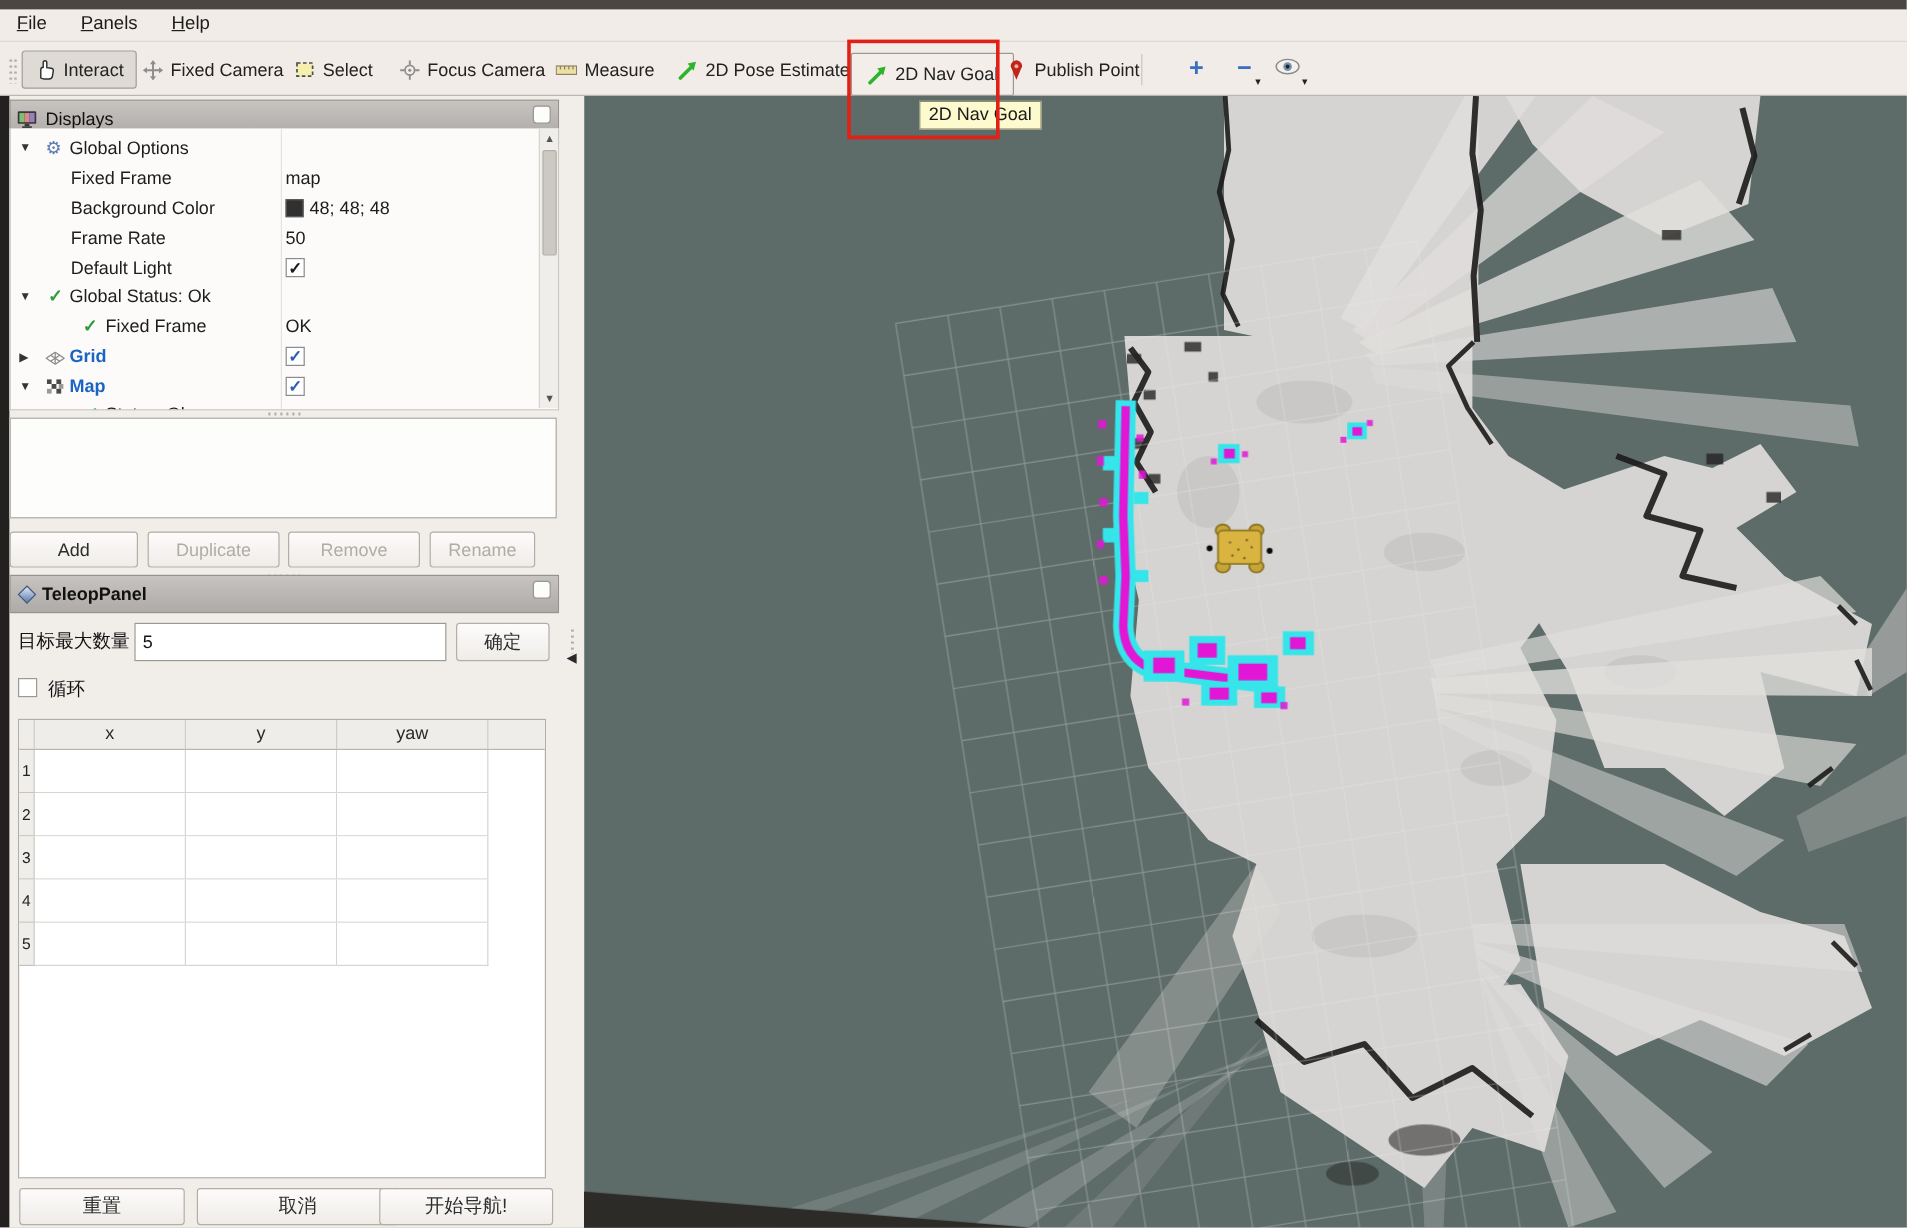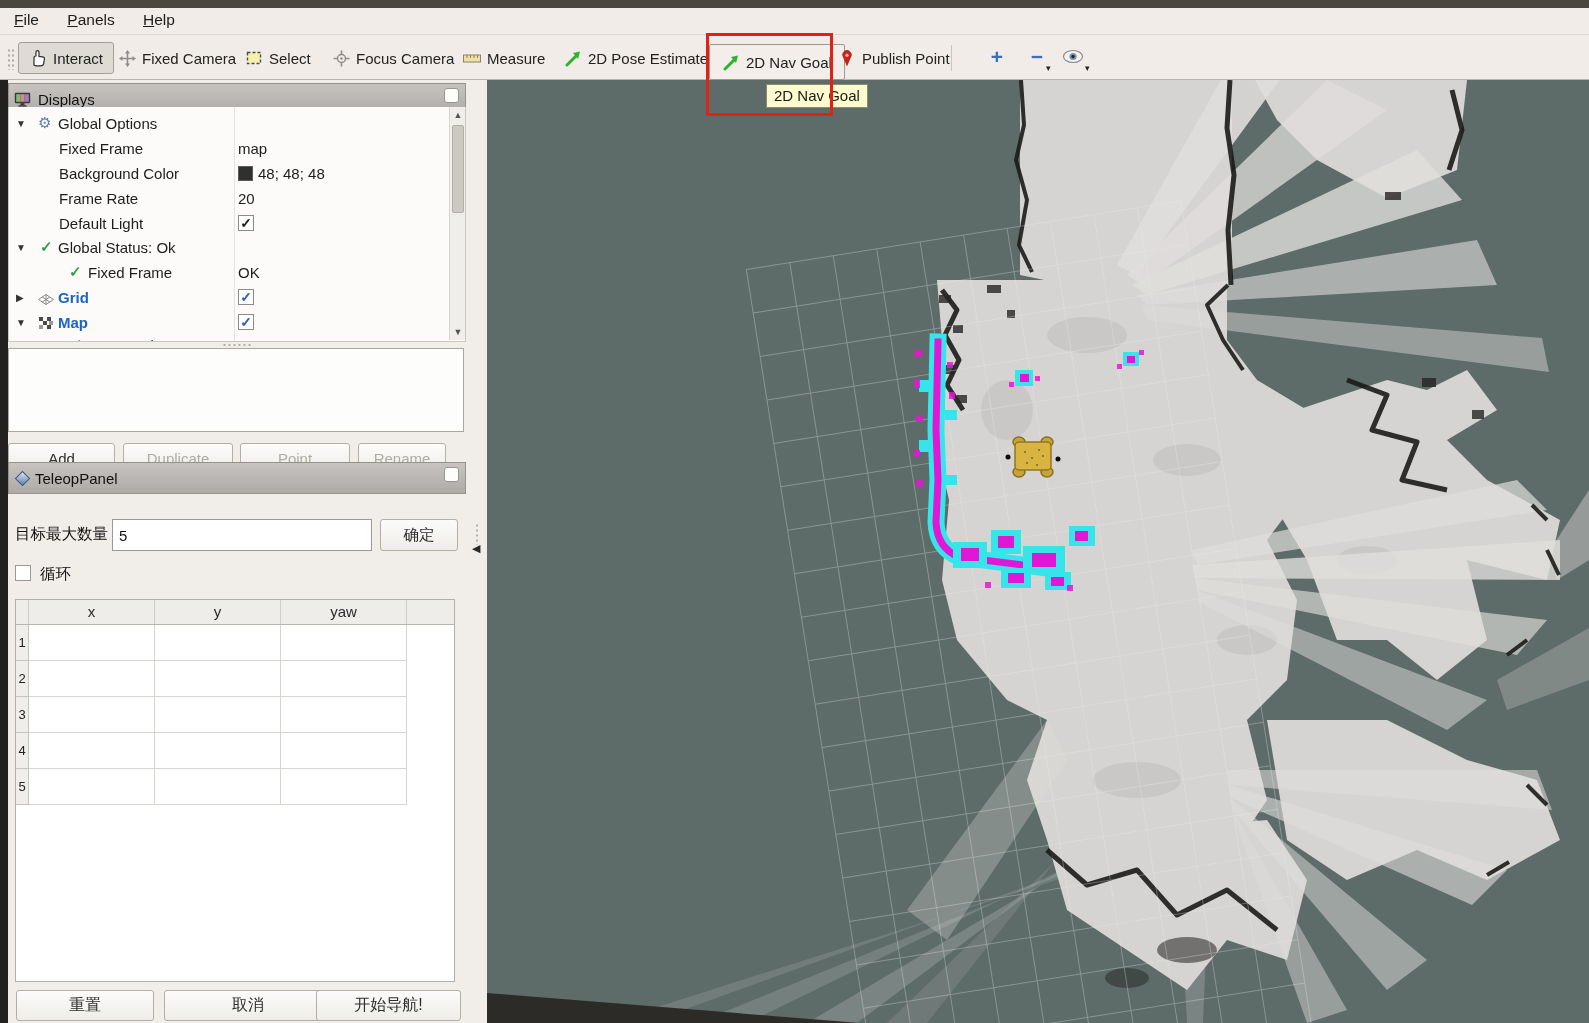--- a/index.html
+++ b/index.html
@@ -73,21 +73,21 @@
 
   #desc-box { position:absolute; left:0; top:268px; width:456px; height:84px;
     background:#fdfdfc; border:1px solid #aba7a1; }
 
   .btn { background:linear-gradient(#fdfcfb,#efece8); border:1px solid #b3afa8;
     border-radius:3px; font-size:15px; color:#2e2e2e; text-align:center;
     font-family:"Liberation Sans",sans-serif; display:flex; align-items:center; justify-content:center; }
   .btn.disabled { color:#b0aca5; }
   .row-btn { position:absolute; top:363px; height:30px; }
 
-  #teleop-header { top:382px; }
+  #teleop-header { top:399px;font-weight:bold; }
   .diamond { width:11px; height:11px; transform:rotate(45deg);
     background:linear-gradient(135deg,#dfe8f4,#5b7dae); border:1px solid #3d567e; margin-left:3px; }
 
   #maxgoal-label { position:absolute; left:7px; top:444px; font-size:15.5px; color:#111; }
   #maxgoal-input { position:absolute; left:104px; top:439px; width:260px; height:32px;
     border:1px solid #9d9992; background:#fff; font-size:15px; padding:0 6px; color:#111;
     font-family:"Liberation Sans",sans-serif; }
   #confirm-btn { position:absolute; left:372px; top:439px; width:78px; height:32px; font-size:15.5px; }
   #loop-check { position:absolute; left:7px; top:485px; width:16px; height:16px;
     background:#fff; border:1px solid #9d9992; }
@@ -267,21 +267,21 @@
       <div class="trow" style="top:56px">
         <span class="lbl" style="left:50px">Background Color</span>
         <span class="val">
           <span class="swatch"></span>
           <span>48; 48; 48</span>
         </span>
       </div>
 
       <div class="trow" style="top:81px">
         <span class="lbl" style="left:50px">Frame Rate</span>
-        <span class="val">20</span>
+        <span class="val">50</span>
       </div>
 
       <div class="trow" style="top:106px">
         <span class="lbl" style="left:50px">Default Light</span>
         <span class="val">
             <span class="cbx">✓</span>
           </span>
       </div>
 
       <div class="trow" style="top:130px">
@@ -343,21 +343,21 @@
         <div class="sb-thumb"></div>
         <div class="sb-btn" style="bottom:0">▼</div>
       </div>
     </div>
 
     <div class="dots-h" style="top:263px"></div>
     <div id="desc-box"></div>
 
     <div class="btn row-btn" style="left:0;width:107px">Add</div>
     <div class="btn row-btn disabled" style="left:115px;width:110px">Duplicate</div>
-    <div class="btn row-btn disabled" style="left:232px;width:110px">Point</div>
+    <div class="btn row-btn disabled" style="left:232px;width:110px">Remove</div>
     <div class="btn row-btn disabled" style="left:350px;width:88px">Rename</div>
 
     <div class="dots-h" style="top:398px"></div>
 
     <div class="panel-header" id="teleop-header">
       <span class="diamond"></span>
       <span>TeleopPanel</span>
       <span class="panel-check"></span>
     </div>
 

